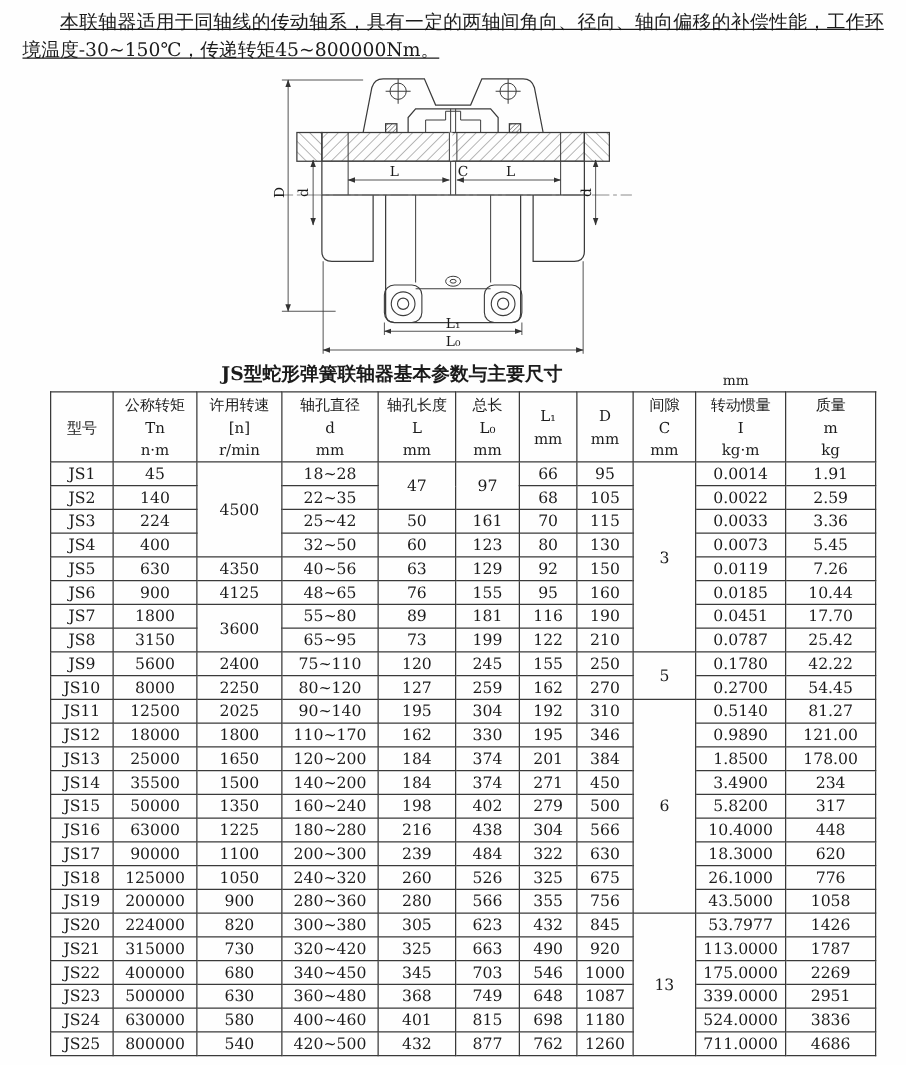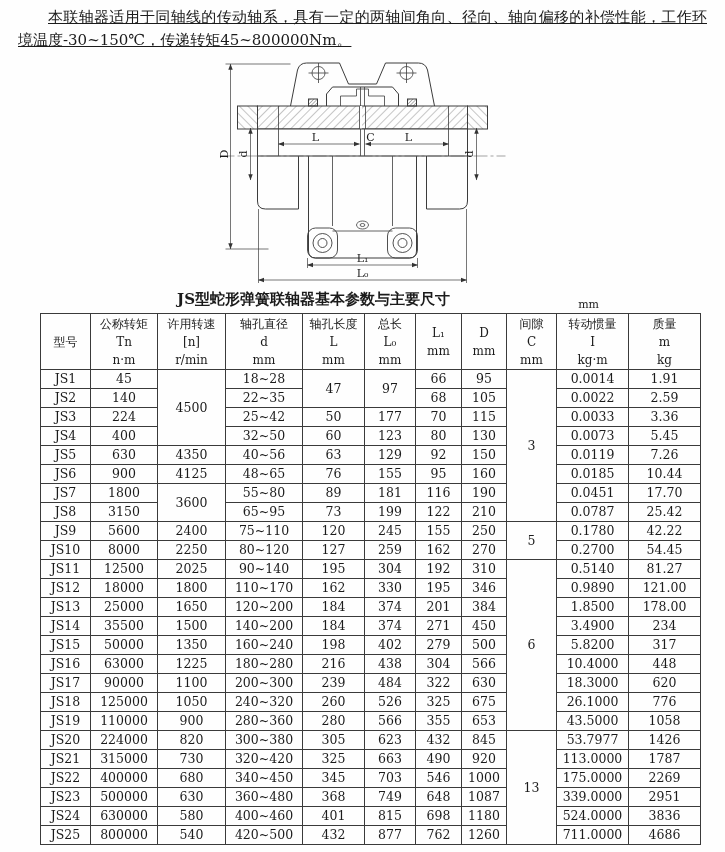--- a/index.html
+++ b/index.html
@@ -215,21 +215,21 @@
         <td>68</td>
         <td>105</td>
         <td>0.0022</td>
         <td>2.59</td>
       </tr>
       <tr>
         <td>JS3</td>
         <td>224</td>
         <td>25~42</td>
         <td>50</td>
-        <td>177</td>
+        <td>161</td>
         <td>70</td>
         <td>115</td>
         <td>0.0033</td>
         <td>3.36</td>
       </tr>
       <tr>
         <td>JS4</td>
         <td>400</td>
         <td>32~50</td>
         <td>60</td>
@@ -403,27 +403,27 @@
         <td>240~320</td>
         <td>260</td>
         <td>526</td>
         <td>325</td>
         <td>675</td>
         <td>26.1000</td>
         <td>776</td>
       </tr>
       <tr>
         <td>JS19</td>
-        <td>110000</td>
+        <td>200000</td>
         <td>900</td>
         <td>280~360</td>
         <td>280</td>
         <td>566</td>
         <td>355</td>
-        <td>653</td>
+        <td>756</td>
         <td>43.5000</td>
         <td>1058</td>
       </tr>
       <tr>
         <td>JS20</td>
         <td>224000</td>
         <td>820</td>
         <td>300~380</td>
         <td>305</td>
         <td>623</td>

